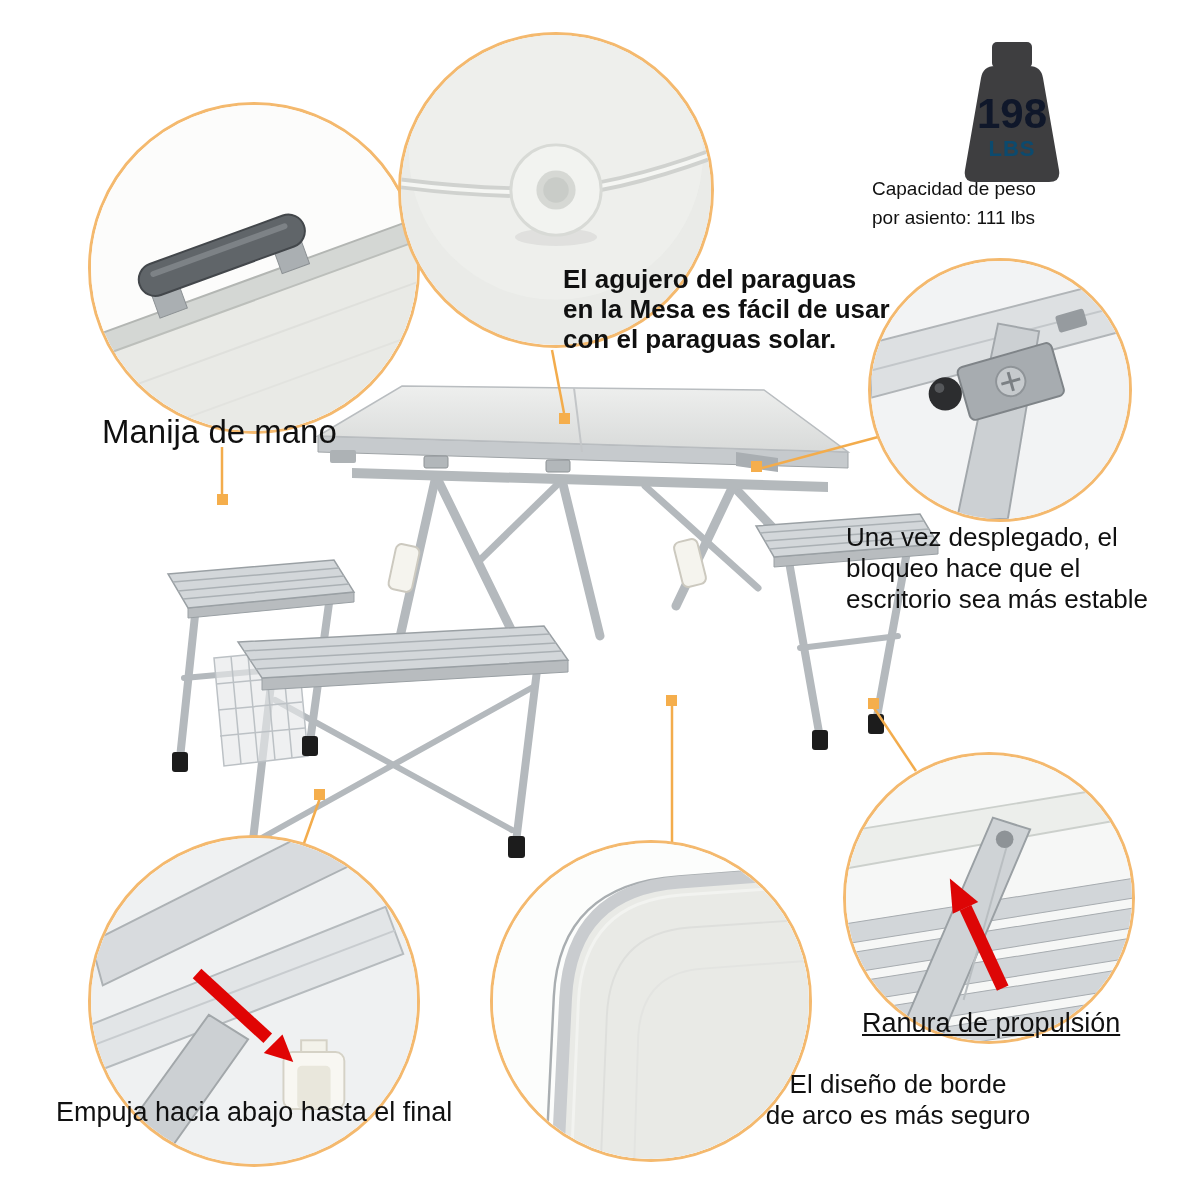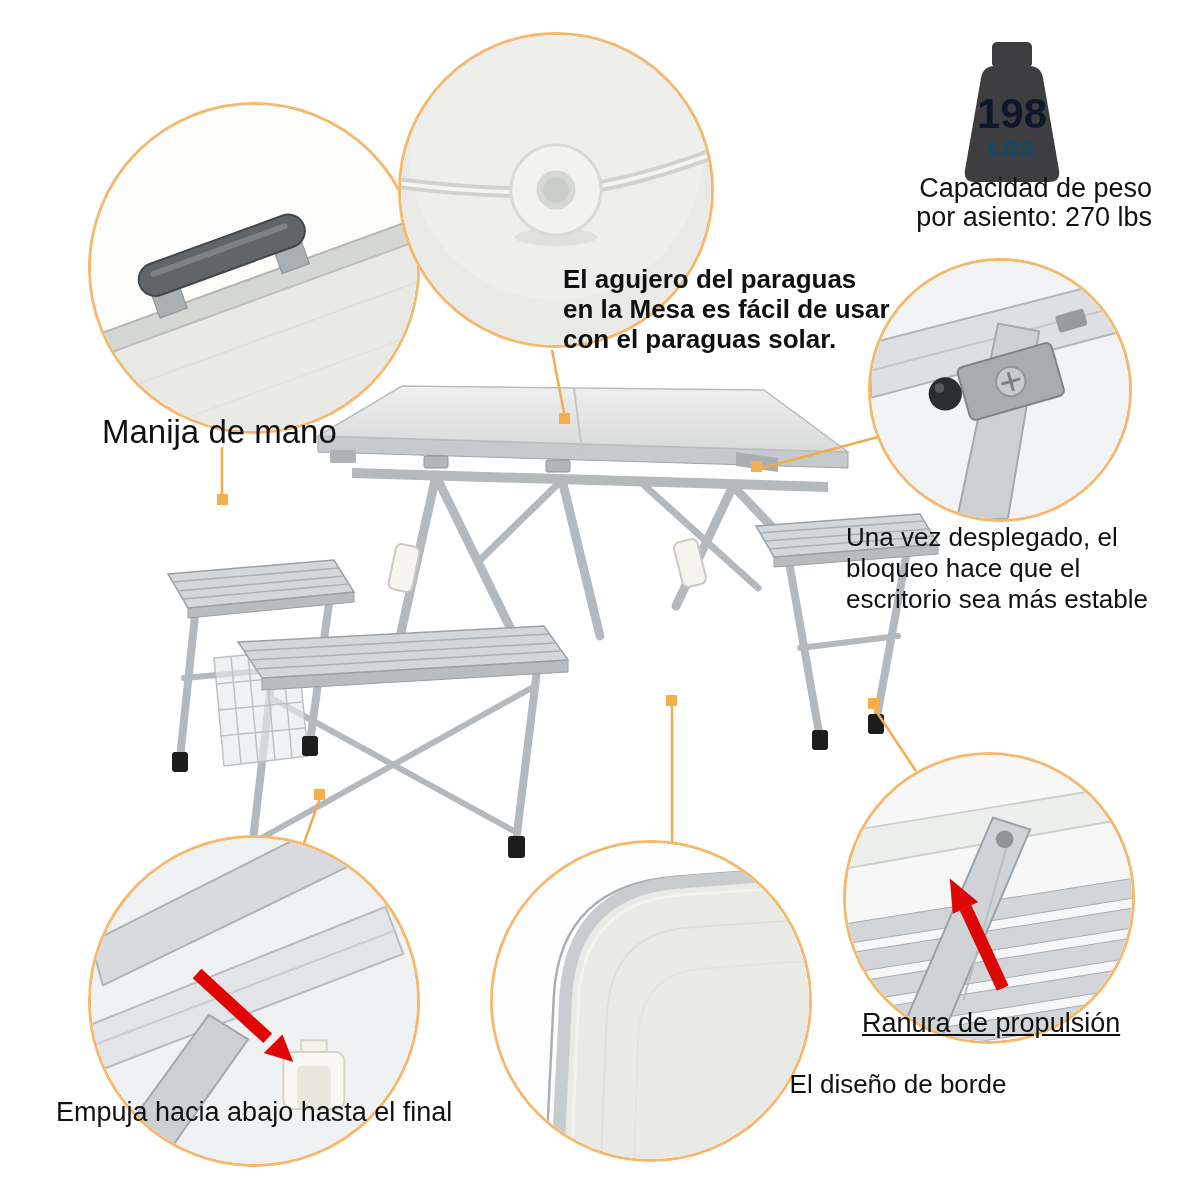--- a/index.html
+++ b/index.html
@@ -15,22 +15,22 @@
   .c-handle   { left:88px;  top:102px; width:332px; height:332px; }
   .c-umbrella { left:398px; top:32px;  width:316px; height:316px; }
   .c-lock     { left:868px; top:258px; width:264px; height:264px; }
   .c-push     { left:88px;  top:835px; width:332px; height:332px; }
   .c-arc      { left:490px; top:840px; width:322px; height:322px; }
   .c-prop     { left:843px; top:752px; width:292px; height:292px; }
 
   .label { position:absolute; color:#101010; }
   .lbl-handle  { left:102px; top:413px; font-size:33px; }
   .lbl-umbrella{ left:563px; top:264px; font-size:26px; line-height:30px;font-weight:bold; }
-  .lbl-weight  { left:872px; top:174px; width:280px; text-align:right;
-                 font-size:27px; line-height:29px; }
+  .lbl-weight  { left:872px; top:174px; width:280px; text-align:left;
+                 font-size:19px; line-height:29px; }
   .lbl-lock    { left:846px; top:522px; font-size:26px; line-height:31px; }
   .lbl-push    { left:56px;  top:1097px; font-size:27px; }
   .lbl-prop    { left:862px; top:1008px; font-size:27px;text-decoration:underline; }
   .lbl-arc     { left:762px; top:1069px; width:272px; text-align:center;
                  font-size:26px; line-height:31px; }
 
   .weight-badge { position:absolute; left:945px; top:42px; width:134px; height:150px; }
   .weight-badge svg { display:block; width:134px; height:150px; }
   .weight-value { position:absolute; left:0; top:48px; width:100%; text-align:center;
                   font-size:42px; font-weight:bold; color:#0f172a; }
@@ -256,21 +256,21 @@
     <svg viewBox="0 0 134 150">
       <rect x="47" y="0" width="40" height="26" rx="5" fill="#3E3E40"></rect>
       <path d="M 30 140 L 104 140 Q 116 140 114 128 L 98 36 Q 96 24 84 24 L 50 24 Q 38 24 36 36 L 20 128 Q 18 140 30 140 Z" fill="#3E3E40"></path>
     </svg>
     <span class="weight-value">198</span>
     <span class="weight-unit">LBS</span>
   </div>
 
   <div class="label lbl-weight">
     <div>Capacidad de peso</div>
-    <div>por asiento: 270 lbs</div>
+    <div>por asiento: 111 lbs</div>
   </div>
 
   <div class="label lbl-umbrella">
     <div>El agujero del paraguas</div>
     <div>en la Mesa es fácil de usar</div>
     <div>con el paraguas solar.</div>
   </div>
 
   <div class="label lbl-handle">Manija de mano</div>
 
@@ -279,15 +279,16 @@
     <div>bloqueo hace que el</div>
     <div>escritorio sea más estable</div>
   </div>
 
   <div class="label lbl-push">Empuja hacia abajo hasta el final</div>
 
   <div class="label lbl-prop">Ranura de propulsión</div>
 
   <div class="label lbl-arc">
     <div>El diseño de borde</div>
+    <div>de arco es más seguro</div>
   </div>
 
 </div>
 
 </body></html>

